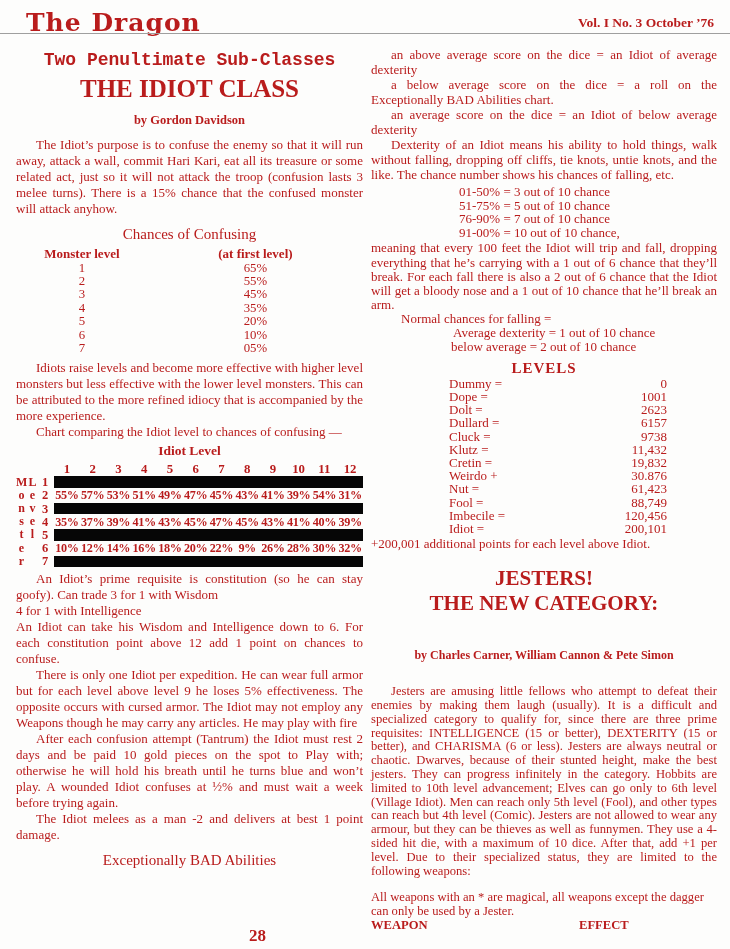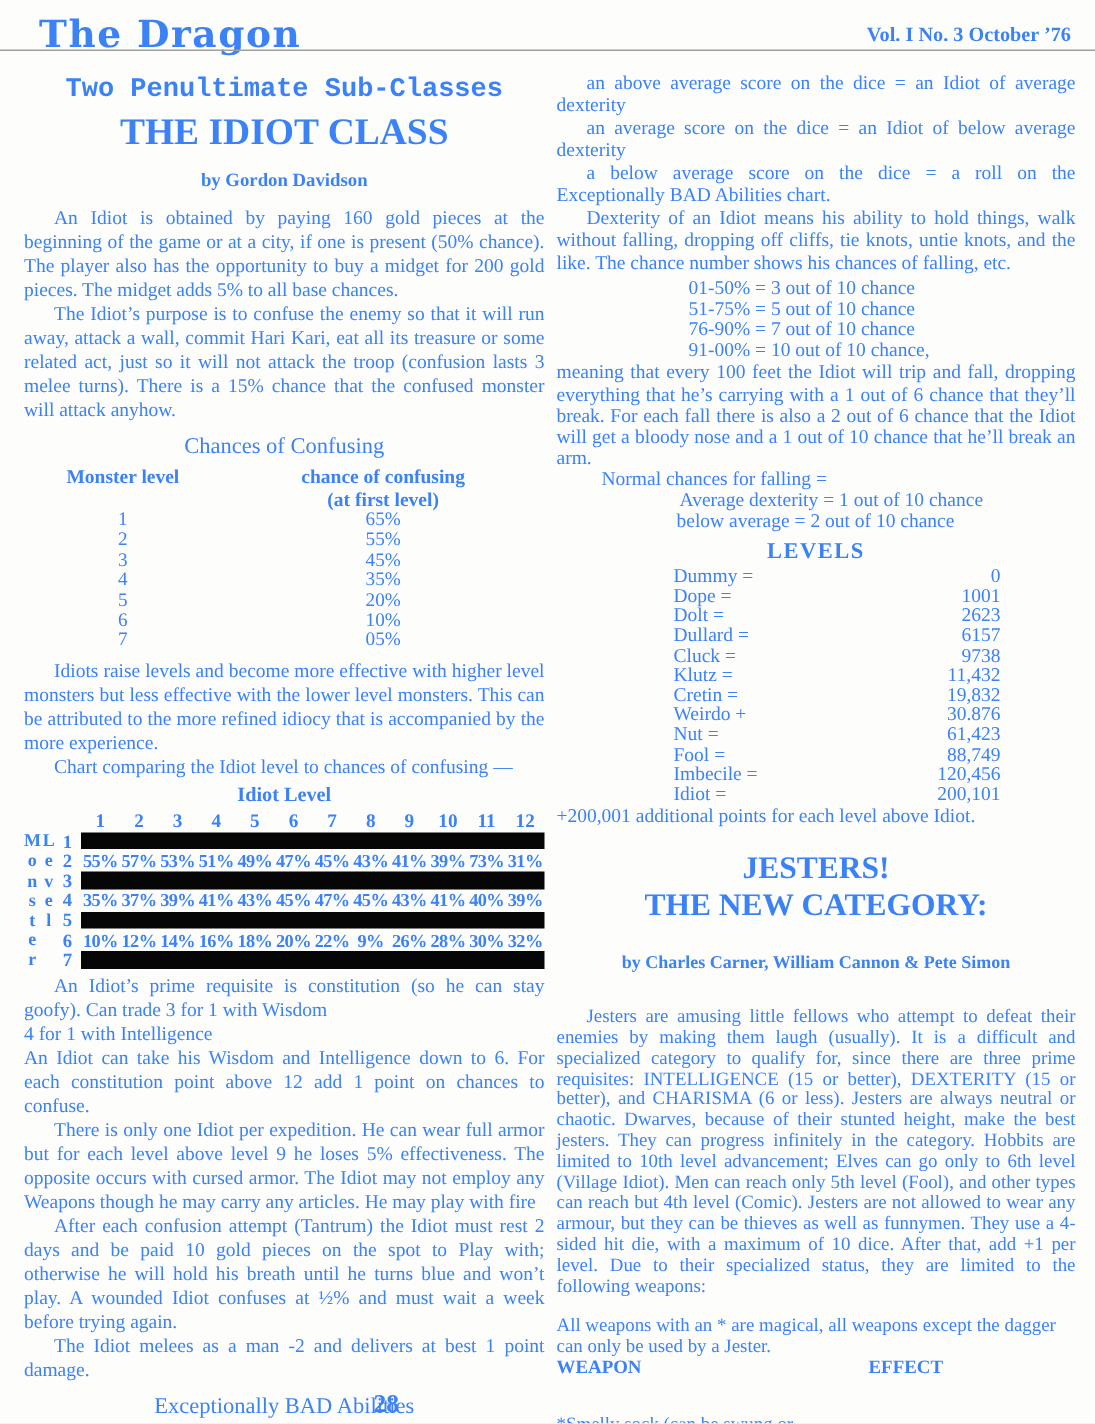--- a/index.html
+++ b/index.html
@@ -1,16 +1,16 @@
 <!DOCTYPE html>
 <html><head>
 <meta charset="utf-8">
 <style>
   html,body{margin:0;padding:0;background:#e8e8e8;}
-  .page{width:730px;height:949px;position:relative;background:#fdfdfc;color:#3b82f6;
+  .page{width:730px;height:949px;position:relative;background:#fdfdfc;color:#b91c1c;
         font-family:"Liberation Serif",serif;overflow:hidden;margin:0 auto;}
   
   .hdr-left{position:absolute;left:26px;top:8px;font-size:25px;font-weight:bold;
             font-family:"DejaVu Serif",serif;letter-spacing:1px;}
   .hdr-right{position:absolute;right:16px;top:15px;font-size:13.5px;font-weight:bold;}
   .hdr-rule{position:absolute;left:0;top:33px;width:730px;height:1px;background:#9f9f9f;}
   
   .col{position:absolute;top:47px;font-size:13px;line-height:16px;text-align:justify;}
   .col-left{left:16px;width:347px;}
   .col-right{left:371px;width:346px;}
@@ -41,21 +41,21 @@
   .r-top p{line-height:15px;}
   .fall-block{margin:3px 0 2px 88px;text-align:left;line-height:13.6px;}
   .fall-para{line-height:14.2px;}
   .normal-block{text-align:left;line-height:13.8px;}
   .levels-head{text-align:center;font-weight:bold;font-size:15px;letter-spacing:1px;margin:6px 0 1px;}
   .levels{width:218px;margin-left:78px;line-height:13.2px;font-size:13px;text-align:left;}
   .lev-row{display:flex;justify-content:space-between;}
   .levels-note{text-align:left;line-height:15px;margin-top:1px;}
   .jt-wrap{margin-top:15px;}
   .jt{text-align:center;font-weight:bold;font-size:21px;line-height:25px;}
-  .j-byline{text-align:center;font-weight:bold;font-size:12px;margin:17px 0 0;}
+  .j-byline{text-align:center;font-weight:bold;font-size:12px;margin:31px 0 0;}
   .j-para{font-size:12.6px;line-height:13.8px;margin-top:22px;}
   .weapons-note{margin-top:13px;line-height:13.8px;font-size:12.6px;text-align:left;}
   .w-table{font-size:12.6px;line-height:13.8px;text-align:left;}
   .w-hdr{display:flex;font-weight:bold;gap:36px;}
   .w-c1{width:172px;}
   .w-c2{flex:1;}
   .w-row{display:flex;align-items:center;margin-top:24px;}
   .pageno{position:absolute;left:249px;top:926px;font-weight:bold;font-size:17px;}
 </style>
 </head>
@@ -65,30 +65,28 @@
 
   <div class="hdr-left">The Dragon</div>
   <div class="hdr-right">Vol. I No. 3 October ’76</div>
   <div class="hdr-rule"></div>
 
   <div class="col col-left">
     <div class="kicker">Two Penultimate Sub-Classes</div>
     <div class="title">THE IDIOT CLASS</div>
     <div class="byline">by Gordon Davidson</div>
 
-    <p>An Idiot is obtained by paying 160 gold pieces at the beginning of the game or at a city, if one is present (50% chance). The player also has the opportunity to buy a midget for 200 gold pieces. The midget adds 5% to all base chances.</p>
     <p>The Idiot’s purpose is to confuse the enemy so that it will run away, attack a wall, commit Hari Kari, eat all its treasure or some related act, just so it will not attack the troop (confusion lasts 3 melee turns). There is a 15% chance that the confused monster will attack anyhow.</p>
 
     <div class="sechead">Chances of Confusing</div>
 
     <div class="conf-table">
       <div class="conf-hdr">
         <div class="conf-c1">Monster level</div>
         <div class="conf-c2">
-          <div>chance of confusing</div>
           <div>(at first level)</div>
         </div>
       </div>
       <div>
           <div class="conf-row">
             <div class="conf-c1">1</div>
             <div class="conf-c2">65%</div>
           </div>
           <div class="conf-row">
             <div class="conf-c1">2</div>
@@ -157,21 +155,21 @@
             <span class="ch-cell">55%</span>
             <span class="ch-cell">57%</span>
             <span class="ch-cell">53%</span>
             <span class="ch-cell">51%</span>
             <span class="ch-cell">49%</span>
             <span class="ch-cell">47%</span>
             <span class="ch-cell">45%</span>
             <span class="ch-cell">43%</span>
             <span class="ch-cell">41%</span>
             <span class="ch-cell">39%</span>
-            <span class="ch-cell">73%</span>
+            <span class="ch-cell">54%</span>
             <span class="ch-cell">31%</span>
           </div>
         </div>
         <div class="chart-row">
           <span class="ch-l1">n</span>
           <span class="ch-l2">v</span>
           <span class="ch-num">3</span>
           <div class="ch-data">
             <div class="ch-bar"></div>
           </div>
@@ -239,22 +237,22 @@
     <p>After each confusion attempt (Tantrum) the Idiot must rest 2 days and be paid 10 gold pieces on the spot to Play with; otherwise he will hold his breath until he turns blue and won’t play. A wounded Idiot confuses at ½% and must wait a week before trying again.</p>
     <p>The Idiot melees as a man -2 and delivers at best 1 point damage.</p>
 
     <div class="sechead">Exceptionally BAD Abilities</div>
 
   </div>
 
   <div class="col col-right">
     <div class="r-top">
       <p>an above average score on the dice = an Idiot of average dexterity</p>
+      <p>a below average score on the dice = a roll on the Exceptionally BAD Abilities chart.</p>
       <p>an average score on the dice = an Idiot of below average dexterity</p>
-      <p>a below average score on the dice = a roll on the Exceptionally BAD Abilities chart.</p>
       <p>Dexterity of an Idiot means his ability to hold things, walk without falling, dropping off cliffs, tie knots, untie knots, and the like. The chance number shows his chances of falling, etc.</p>
     </div>
 
     <div class="fall-block">
         <div>01-50% = 3 out of 10 chance</div>
         <div>51-75% = 5 out of 10 chance</div>
         <div>76-90% = 7 out of 10 chance</div>
         <div>91-00% = 10 out of 10 chance,</div>
       </div>
 

